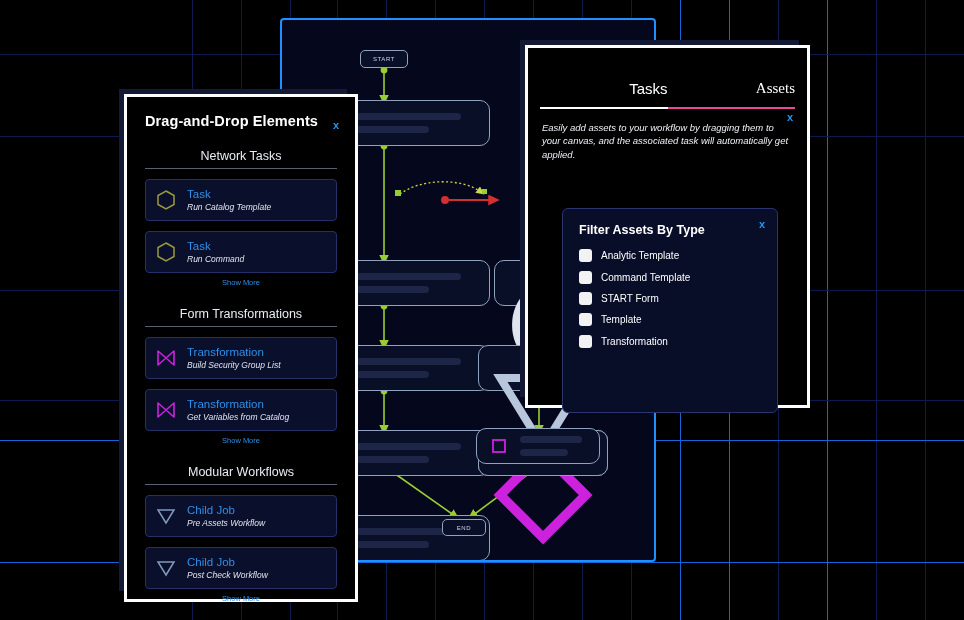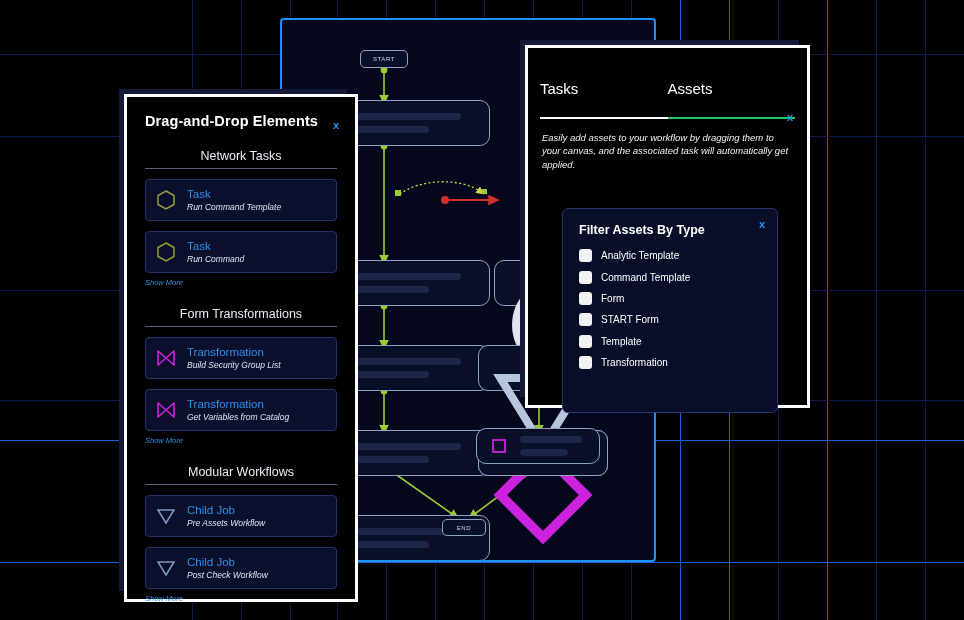--- a/index.html
+++ b/index.html
@@ -67,36 +67,36 @@
     text-align:center;
   }
   .elem-card {
     margin-top:10px; border:1px solid #253166; border-radius:4px;
     background:#0a0f2c; height:42px; display:flex; align-items:center;
     padding:0 8px; gap:9px; cursor:grab;
   }
   .elem-text .t1 { font-size:11.5px; color:#2e8fe8; line-height:1.25; }
   .elem-text .t2 { font-size:8.5px; color:#dfe4ee; font-style:italic; line-height:1.3; }
   .show-more {
-    display:block; text-align:left; font-size:7.5px; color:#2e8fe8;
-    margin-top:5px; cursor:pointer; text-decoration:none;font-style:italic;
+    display:block; text-align:center; font-size:7.5px; color:#2e8fe8;
+    margin-top:5px; cursor:pointer; text-decoration:none;
   }
 
   
   #assets {
     left:525px; top:45px; width:285px; height:363px;
     border:3px solid #fff;
     box-shadow:-8px -8px 0 -3px #141a35;
   }
   .tabs { display:flex; margin:32px 12px 0 12px; }
   .tab {
-    flex:1; text-align:left; font-size:15px; padding-bottom:20px;
+    flex:1; text-align:right; font-size:15px; padding-bottom:10px;
     color:#fff; cursor:pointer; border-bottom:2px solid #fff;
   }
-  .tab.active { border-bottom:2px solid #22c55e; }
+  .tab.active { border-bottom:2px solid #ec4899;font-family:Liberation Serif, serif; }
   .assets-desc {
     margin:12px 14px 0 14px; font-size:9.5px; font-style:italic;
     line-height:1.42; color:#eef1f7;
   }
   #filter-card {
     position:absolute; left:34px; top:128px; width:216px; height:205px;
     background:#080d28; border:1px solid #2a3570; border-radius:6px;
     padding:14px 16px;
   }
   .filter-title { font-size:12.5px; font-weight:bold; margin-bottom:8px; }
@@ -278,21 +278,21 @@
 
       <div class="section-head">Network Tasks</div>
       <div class="elem-card">
         <span class="ic">
           <svg viewBox="0 0 24 24">
               <path d="M12 3 L20 7.5 L20 16.5 L12 21 L4 16.5 L4 7.5 Z" fill="none" stroke="#9a9a3c" stroke-width="1.5"></path>
             </svg>
         </span>
         <div class="elem-text">
           <div class="t1">Task</div>
-          <div class="t2">Run Command Template</div>
+          <div class="t2">Run Catalog Template</div>
         </div>
       </div>
       <div class="elem-card">
         <span class="ic">
           <svg viewBox="0 0 24 24">
               <path d="M12 3 L20 7.5 L20 16.5 L12 21 L4 16.5 L4 7.5 Z" fill="none" stroke="#9a9a3c" stroke-width="1.5"></path>
             </svg>
         </span>
         <div class="elem-text">
           <div class="t1">Task</div>
@@ -372,24 +372,20 @@
       <div class="chk-row">
         <span class="chk"></span>
         <span class="chk-label">Analytic Template</span>
       </div>
       <div class="chk-row">
         <span class="chk"></span>
         <span class="chk-label">Command Template</span>
       </div>
       <div class="chk-row">
         <span class="chk"></span>
-        <span class="chk-label">Form</span>
-      </div>
-      <div class="chk-row">
-        <span class="chk"></span>
         <span class="chk-label">START Form</span>
       </div>
       <div class="chk-row">
         <span class="chk"></span>
         <span class="chk-label">Template</span>
       </div>
       <div class="chk-row">
         <span class="chk"></span>
         <span class="chk-label">Transformation</span>
       </div>

